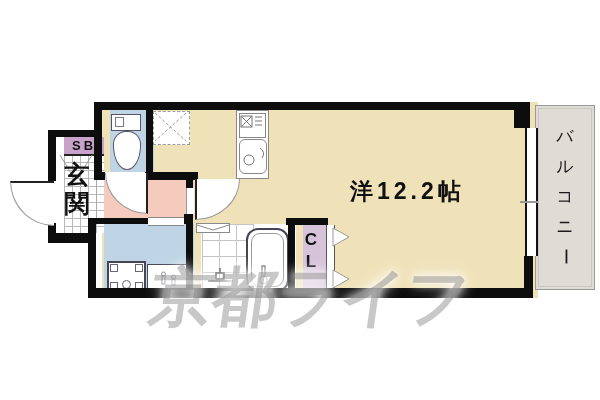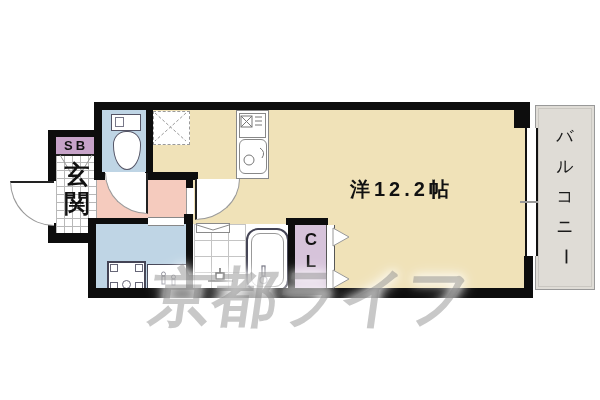--- a/index.html
+++ b/index.html
@@ -1,19 +1,19 @@
 <!DOCTYPE html>
 <html><head>
 <meta charset="utf-8">
 <style>
   html,body{margin:0;padding:0;background:#fff;font-family:"Liberation Sans",sans-serif;}
   #plan-canvas{position:relative;width:600px;height:400px;background:#fff;overflow:hidden;}
   .abs{position:absolute;}
   .wall{position:absolute;background:#0d0d0d;z-index:4;}
-  .fill{position:absolute;z-index:1;}
+  .fill{position:absolute;z-index:1;margin-left:8px;}
   .fix{position:absolute;z-index:3;background:#fff;}
   .door{position:absolute;z-index:5;background:#fff;}
   .lbl{position:absolute;z-index:6;color:#111;}
 
   
   .main-floor{left:94px;top:102px;width:436px;height:196px;background:#F0E2B8;}
   .toilet-floor{left:102px;top:110px;width:44px;height:62px;background:#BFD5E5;z-index:2;}
   .hall-floor{left:94px;top:180px;width:92px;height:38px;background:#F5CBBE;z-index:2;}
   .wash-floor{left:96px;top:224px;width:90px;height:64px;background:#BFD5E5;z-index:2;}
   .bath-floor{left:193px;top:224px;width:95px;height:64px;background:#fff;z-index:2;}
@@ -61,21 +61,21 @@
     border-right:2px solid #222;border-left:1px solid #999;border-bottom:1px solid #999;}
   .main-gap{left:186px;top:188px;width:7px;height:26px;border-left:1px solid #999;}
   .main-arc{left:195px;top:179px;width:42px;height:40px;border-bottom-right-radius:100% 100%;
     border-left:2px solid #222;border-right:1px solid #999;border-bottom:1px solid #999;}
   .wash-door{left:148px;top:217px;width:36px;height:7px;border-top:1px solid #888;border-bottom:1px solid #888;}
   .bath-door{left:196px;top:223px;width:32px;height:8px;border:1px solid #8a8a8a;z-index:5;background:#fff;}
   .window{left:525px;top:128px;width:9px;height:128px;border-left:2px solid #111;border-right:2px solid #111;}
   .window-tick{left:520px;top:201px;width:18px;height:2px;background:#999;z-index:5;}
 
   
-  .main-label{left:350px;top:176px;font-size:20px;font-weight:600;letter-spacing:4px;}
+  .main-label{left:350px;top:176px;font-size:23px;font-weight:600;letter-spacing:4px;}
   .genkan-label{left:63px;top:160px;width:28px;display:flex;flex-direction:column;align-items:center;
     font-size:25px;font-weight:700;line-height:29px;}
   .closet-label{left:296px;top:231px;width:30px;display:flex;flex-direction:column;align-items:center;gap:4px;
     font-size:17px;font-weight:700;line-height:18px;}
   .watermark{left:150px;top:254px;font-size:64px;font-weight:700;letter-spacing:-1px;z-index:7;
     color:rgba(125,125,125,0.42);transform:skewX(-8deg);white-space:nowrap;
     text-shadow:0 0 10px rgba(255,255,255,0.9),0 0 16px rgba(255,255,255,0.8);}
   .overlay-svg{position:absolute;left:0;top:0;z-index:6;pointer-events:none;}
 </style>
 </head>

